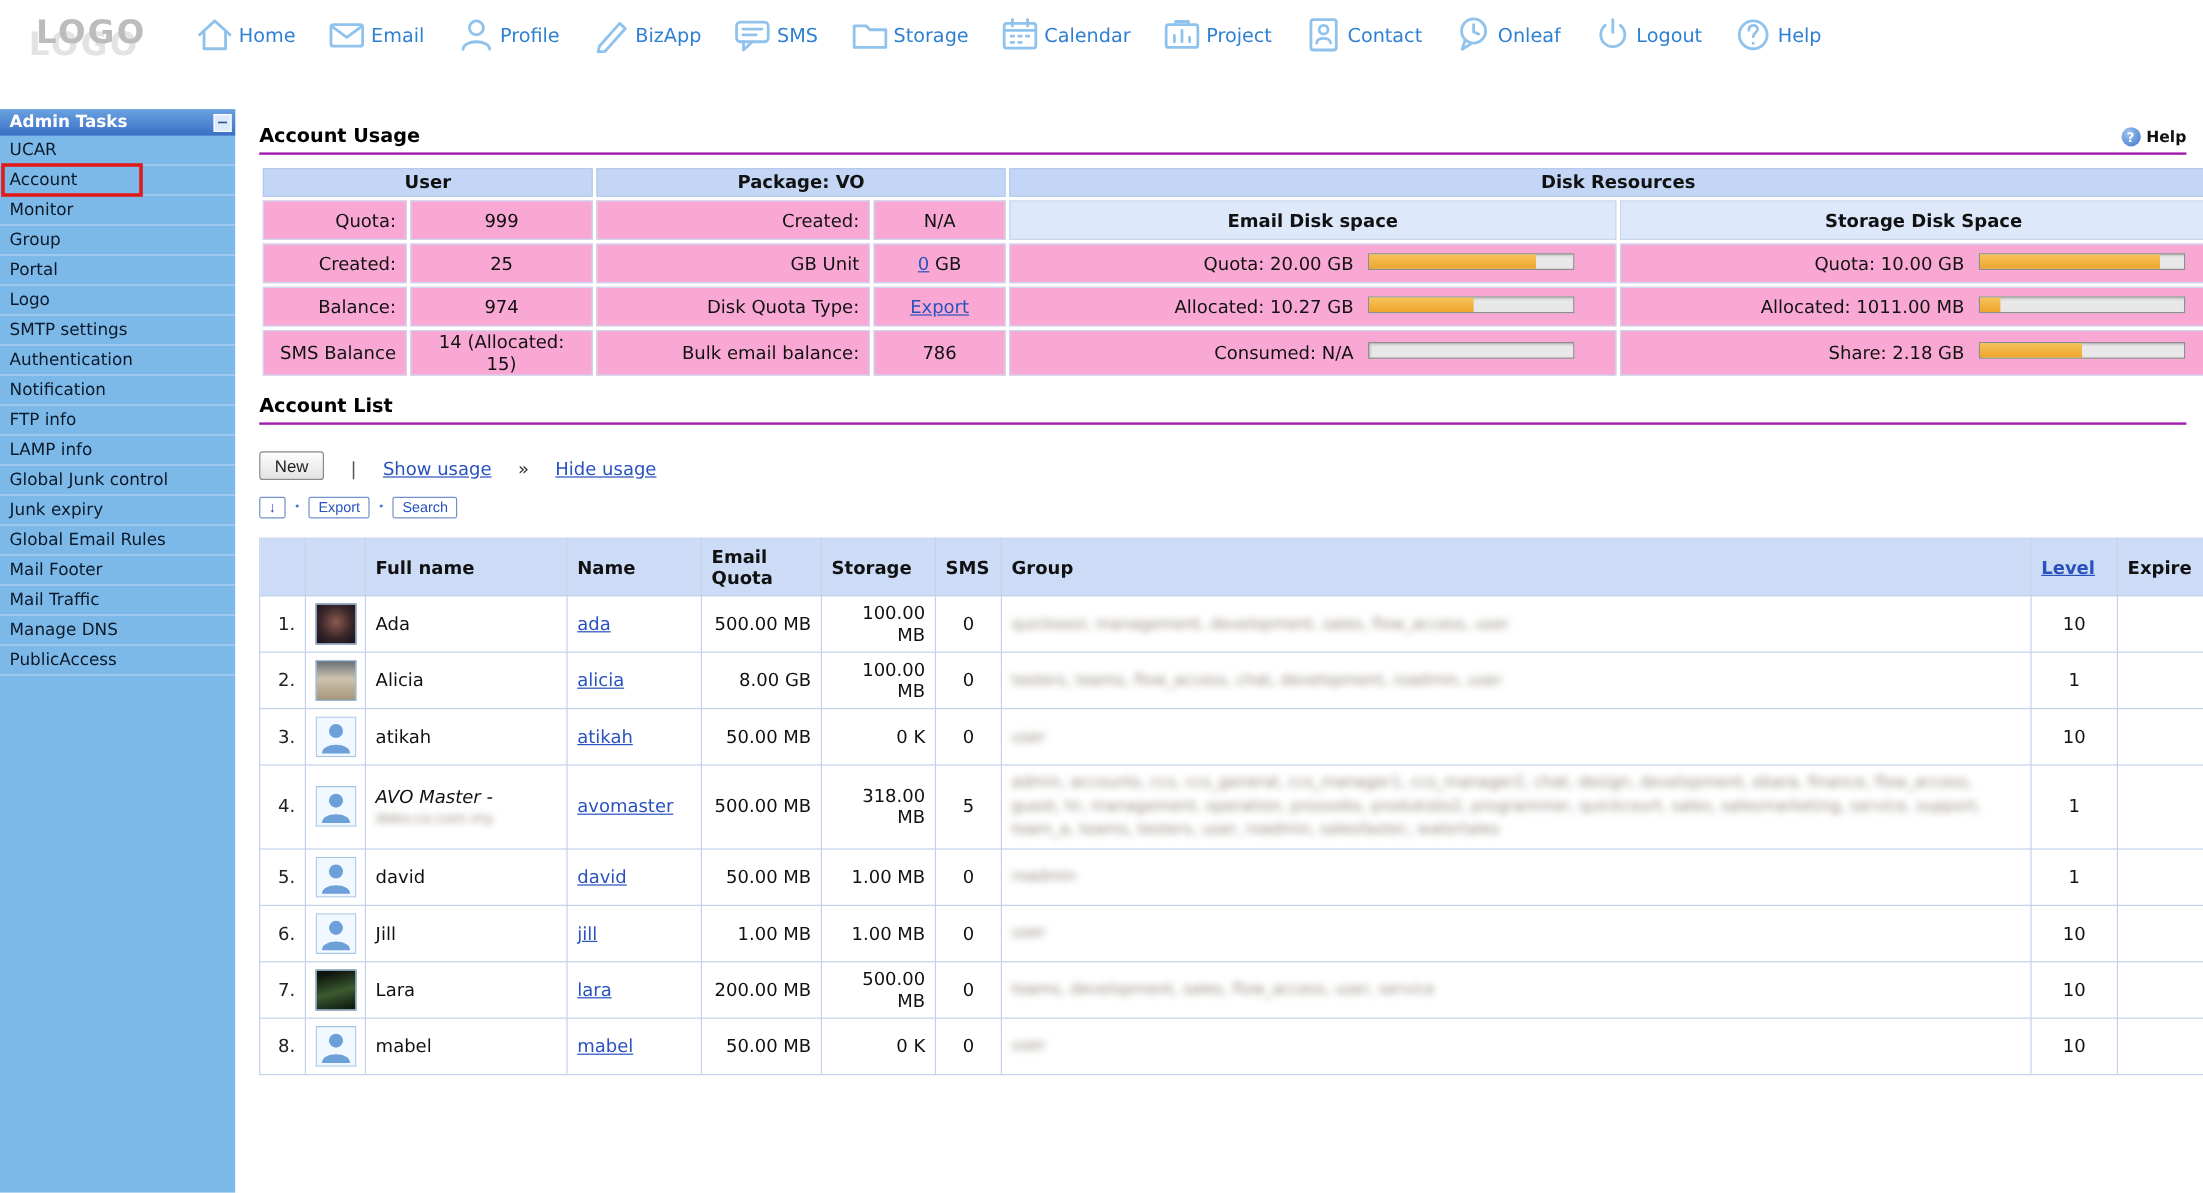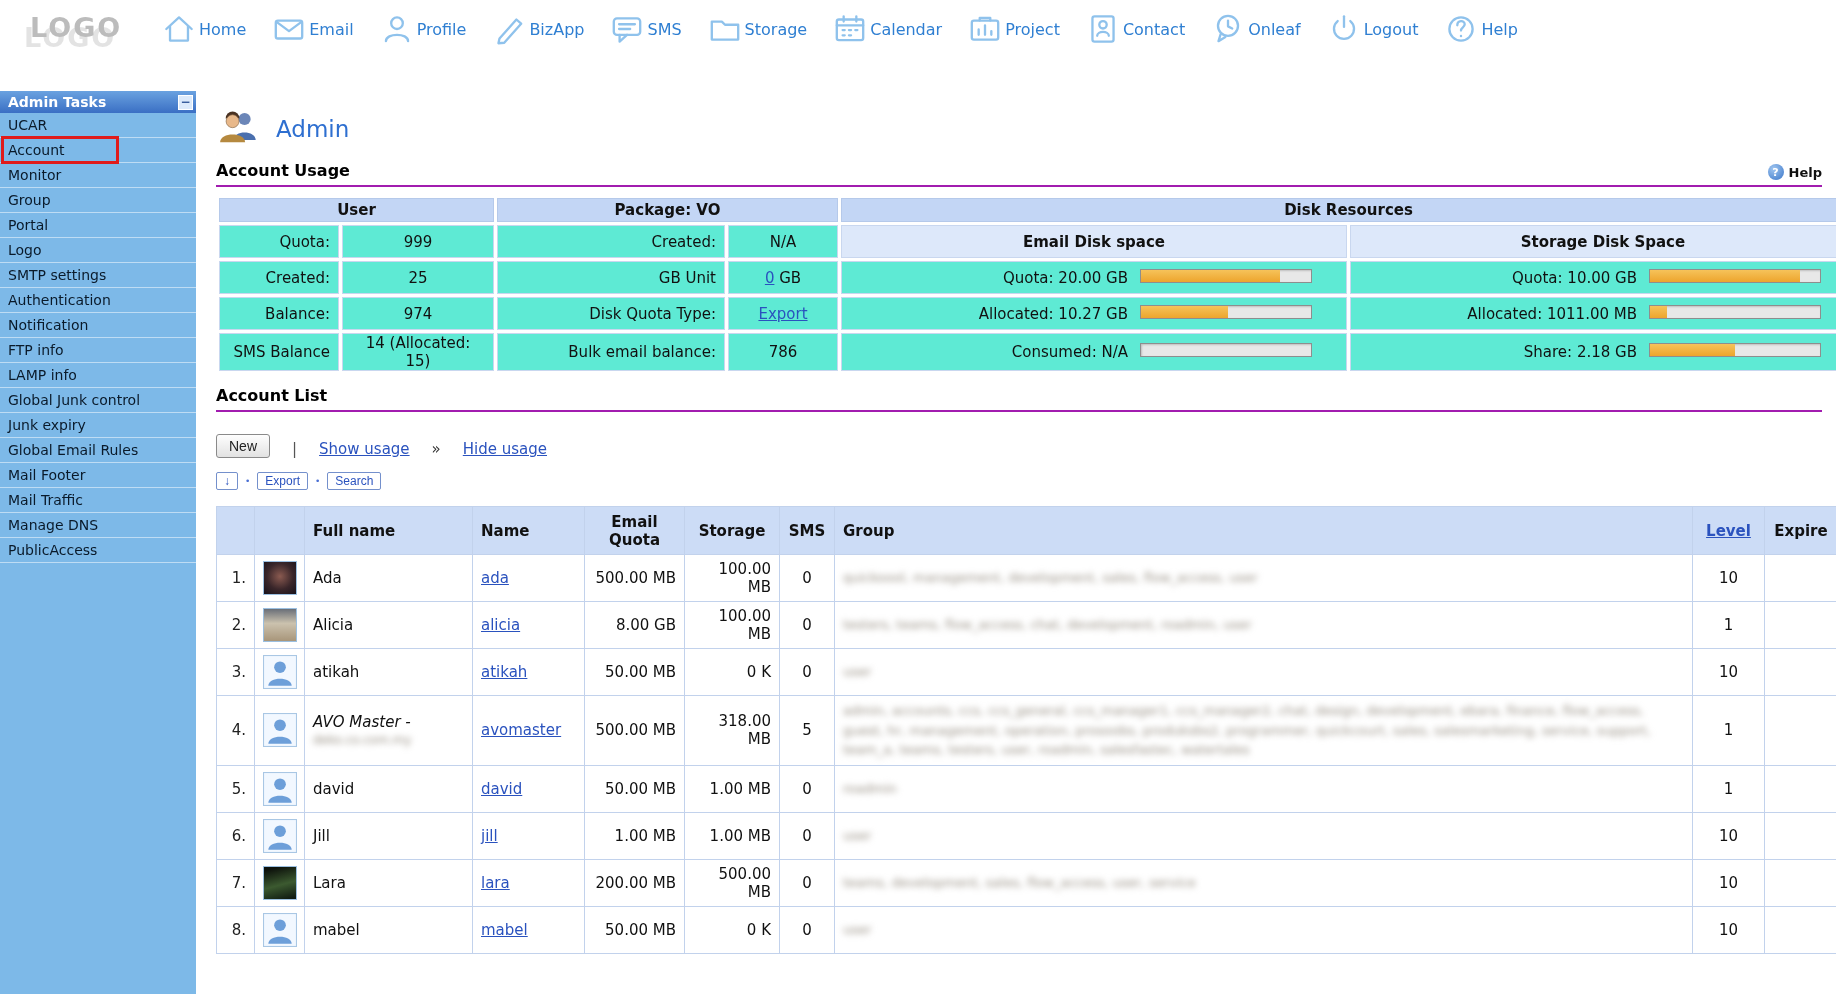--- a/index.html
+++ b/index.html
@@ -23,40 +23,40 @@
 .main{flex:1;padding:0 14px 0 20px;overflow:hidden}
 
 .admin-row{display:flex;align-items:center;gap:14px;margin-top:18px}
 .admin-title{font-size:23px;color:#2e6fd0}
 .sec-head{display:flex;justify-content:space-between;align-items:flex-end;margin-top:12px;border-bottom:2px solid #a21caf;padding-bottom:5px}
 .sec-title{font-weight:bold;font-size:16px;color:#000}
 .help{display:flex;gap:5px;align-items:center;font-size:13px;font-weight:bold;cursor:pointer}
 .help-ic{width:16px;height:16px;border-radius:50%;background:radial-gradient(circle at 35% 30%,#9fc5f0,#3a76c8);color:#fff;font-size:11px;font-weight:bold;display:flex;align-items:center;justify-content:center}
 
 .usage{border-collapse:separate;border-spacing:3px;width:1622px;table-layout:fixed;margin-top:8px;font-size:15px}
-.usage td{border:1px solid #c9d7ef;background:#5eead4;height:33px;padding:0 8px;overflow:hidden}
+.usage td{border:1px solid #c9d7ef;background:#f9a8d4;height:33px;padding:0 8px;overflow:hidden}
 .usage .uh{background:#c3d6f5;font-weight:bold;text-align:center;height:24px;border-color:#b5c9ea}
 .usage .ush{background:#dde8fa;font-weight:bold;text-align:center;height:30px}
 .usage .ul{text-align:right}
 .usage .uv{text-align:center}
 .barrow{display:flex;align-items:flex-start;justify-content:flex-end;gap:12px;padding-right:26px}
 .track{width:172px;height:14px;border:1px solid #8e8e8e;background:#e8e8e8;box-shadow:inset 1px 1px 2px rgba(0,0,0,.18);flex:none}
 .fill{display:block;height:100%;background:linear-gradient(#f6c35a,#eda52d)}
 
 .newrow{display:flex;align-items:flex-end;gap:22px;margin-top:22px;font-size:15px}
 .btn-new{font-size:14px;padding:3px 12px;border:1px solid #8a8a8a;border-radius:3px;background:linear-gradient(#fefefe,#e2e2e2);cursor:pointer;color:#222}
 .pipe{color:#555}
 .chev{color:#333}
 .toolsrow{display:flex;align-items:center;gap:7px;margin-top:14px}
 .sbtn{font-size:12px;color:#2a52be;border:1px solid #7490cc;background:#fff;padding:1px 7px;border-radius:2px;cursor:pointer}
 .dot{color:#4a6fd4;font-size:9px}
 .list{border-collapse:collapse;width:1622px;table-layout:fixed;margin-top:16px;font-size:15px}
 .list th,.list td{border:1px solid #c2d2ec;padding:5px 8px;background:#fff;vertical-align:middle}
 .list thead th{background:#ccdcf6;height:48px;font-weight:bold;line-height:1.2}
-.ta-l{text-align:left}.ta-c{text-align:center}
+.ta-l{text-align:left}.ta-c{text-align:left}
 .c-num{text-align:right;padding-right:6px;color:#222}
 .c-quota,.c-store{text-align:right}
 .c-sms,.c-level{text-align:center}
 .avatar-box{width:34px;height:34px;margin:1px auto;border:1px solid #9bbfe0}
 .av-ada{background:radial-gradient(circle at 50% 45%,#8a5a50 0%,#3a262a 55%,#17121a 100%)}
 .av-alicia{background:linear-gradient(180deg,#6a6f78 0%,#cbc2ae 45%,#a8967a 100%)}
 .av-lara{background:linear-gradient(165deg,#0d120c 10%,#3c5a30 55%,#101c12 95%)}
 .person-svg{width:34px;height:34px;display:block;margin:1px auto}
 .blur{filter:blur(3px);color:#978f83;font-size:13px;line-height:1.5;display:inline-block}
 .fn-note{display:block;filter:blur(3px);color:#978f83;font-size:12px;margin-top:2px}
@@ -182,30 +182,20 @@
     <div class="sb-item">Global Email Rules</div>
     <div class="sb-item">Mail Footer</div>
     <div class="sb-item">Mail Traffic</div>
     <div class="sb-item">Manage DNS</div>
     <div class="sb-item">PublicAccess</div>
     <div class="red-box"></div>
   </div>
 
   <div class="main">
 
-    <div class="admin-row">
-      <svg class="admin-ic" width="46" height="40" viewBox="0 0 40 36">
-        <circle cx="25" cy="9" r="5.5" fill="#6b86b8"></circle>
-        <path d="M15 28 c0-9 20-9 20 0 z" fill="#4a6fae"></path>
-        <path d="M8 8.5 a6.2 6.2 0 0 1 12.4 0 z" fill="#4a3222"></path>
-        <circle cx="14.2" cy="11" r="5.8" fill="#e8b88a" stroke="#8a6a4a" stroke-width="0.6"></circle>
-        <path d="M3 30 c0-9.5 22.5-9.5 22.5 0 z" fill="#b5893f"></path>
-      </svg>
-      <span class="admin-title">Admin</span>
-    </div>
 
     <div class="sec-head">
       <span class="sec-title">Account Usage</span>
       <span class="help">
         <span class="help-ic">?</span>
         <span>Help</span>
       </span>
     </div>
 
     <table class="usage">

